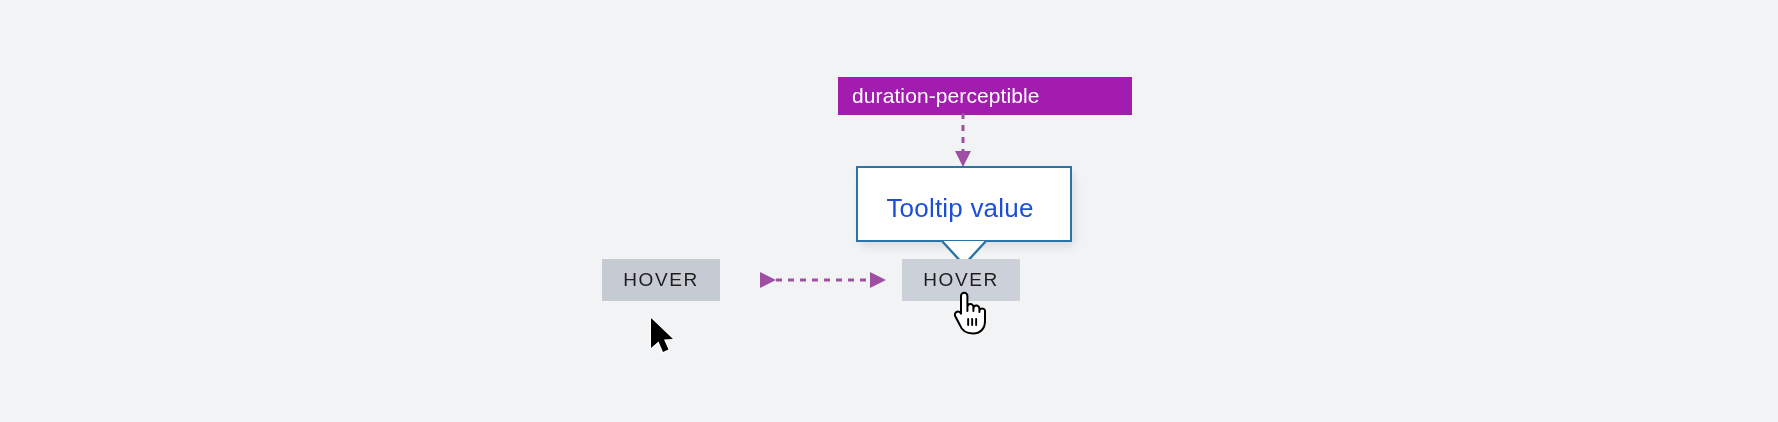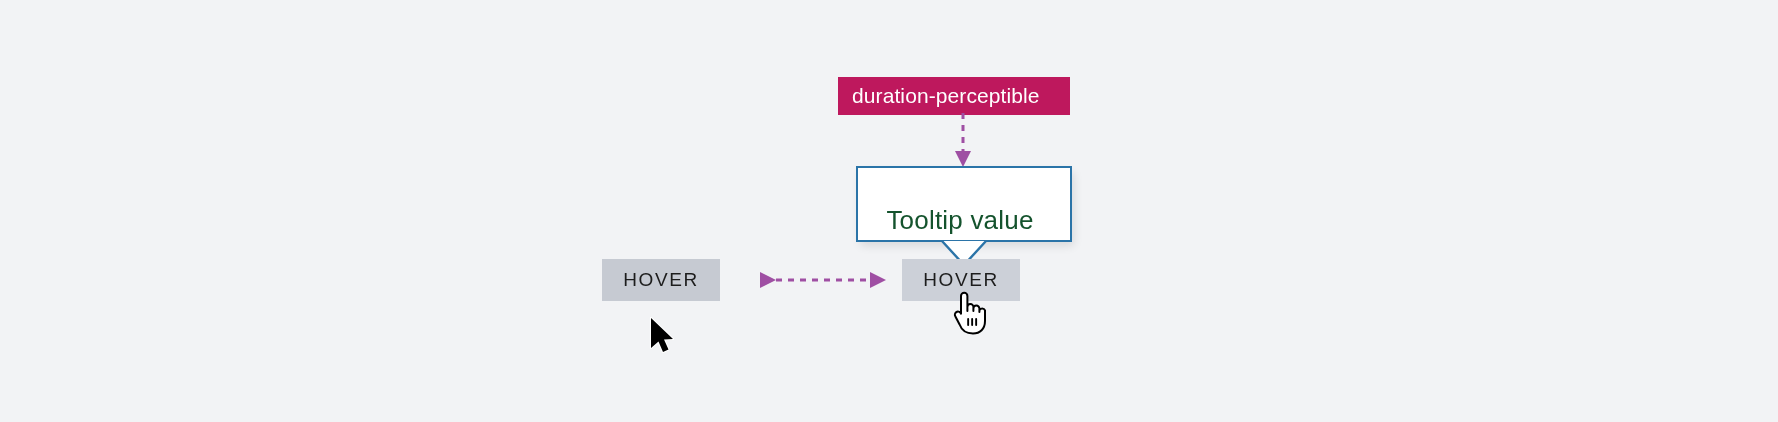--- a/index.html
+++ b/index.html
@@ -19,23 +19,23 @@
     width: 1778px;
     height: 422px;
     background: #f2f3f5;
   }
 
   
   .anno-label {
     position: absolute;
     left: 838px;
     top: 77px;
-    width: 232px;
+    width: 294px;
     height: 38px;
-    background: #be185d;
+    background: #a21caf;
     color: #ffffff;
     font-size: 21px;
     line-height: 38px;
     letter-spacing: 0.1px;
     padding: 0 0 0 14px;
     box-sizing: border-box;
     white-space: nowrap;
   }
 
   
@@ -72,28 +72,28 @@
     top: 0;
     width: 216px;
     height: 76px;
     box-sizing: border-box;
     background: #ffffff;
     border: 2px solid #2b74a8;
   }
   .tooltip-text {
     position: absolute;
     left: 0;
-    top: 16px;
+    top: 4px;
     width: 208px;
     height: 76px;
     display: flex;
     align-items: center;
     justify-content: center;
     font-size: 26px;
-    color: #14532d;
+    color: #1d4ed8;
     letter-spacing: 0.2px;
   }
   .tooltip-tail {
     position: absolute;
     left: 84px;
     top: 74px;
     width: 48px;
     height: 28px;
   }
 

